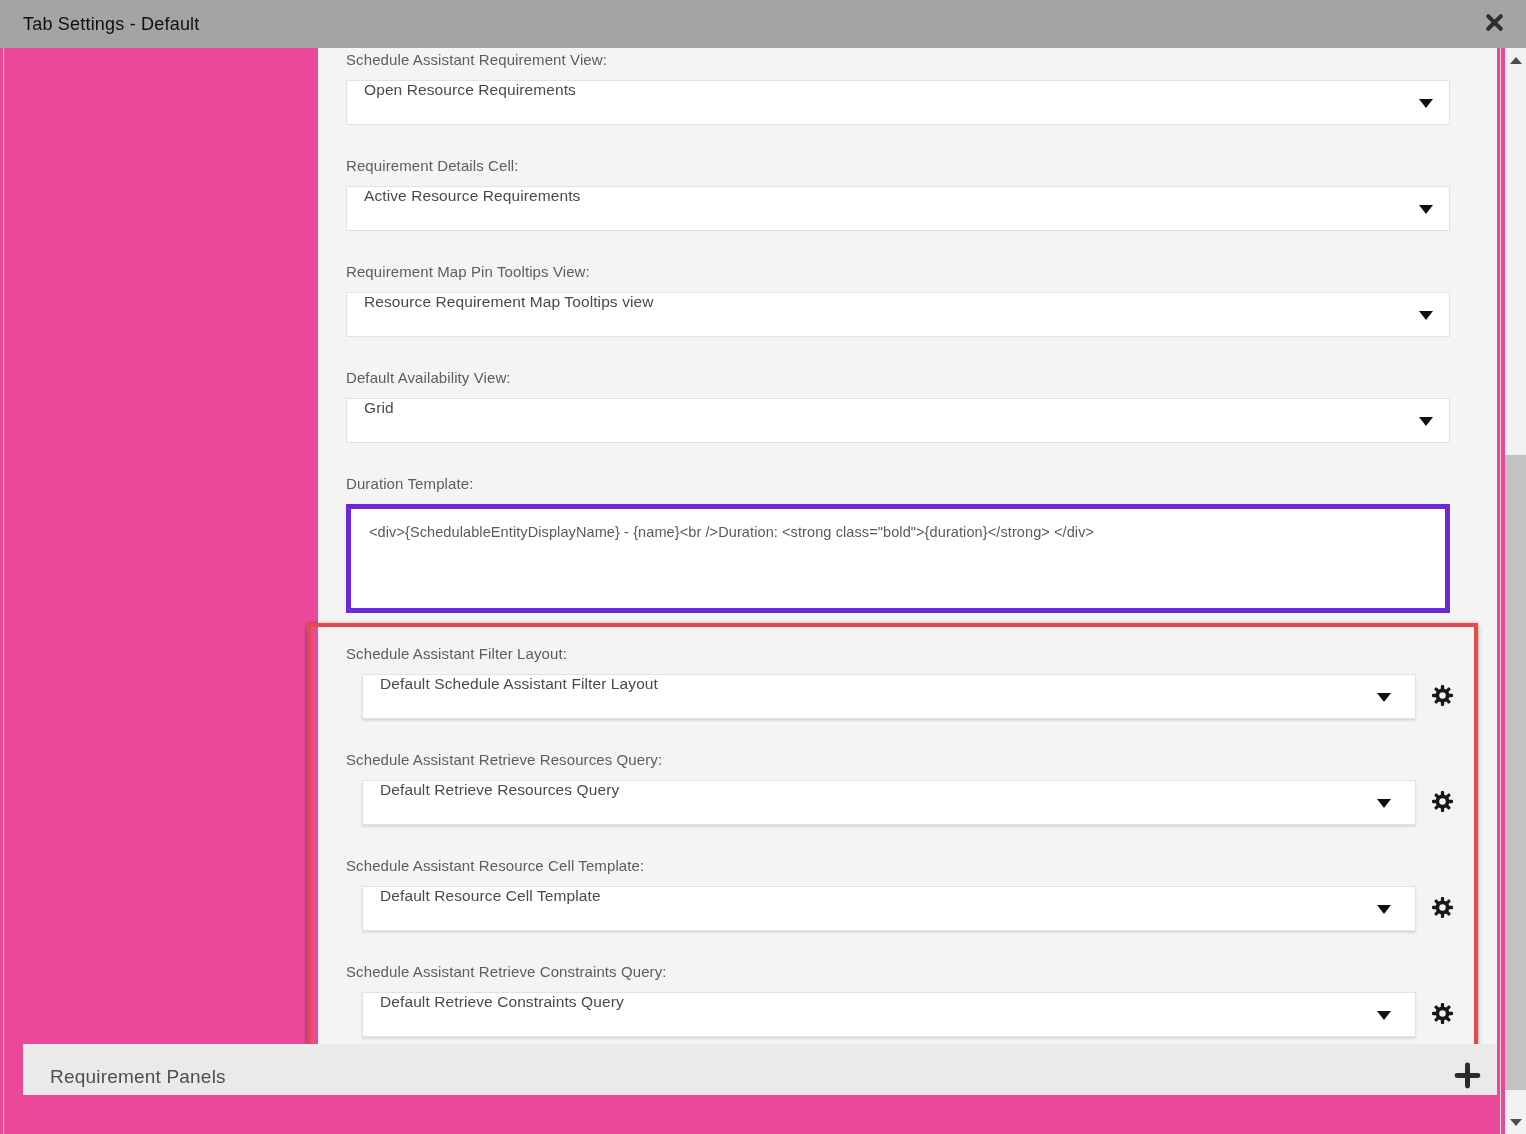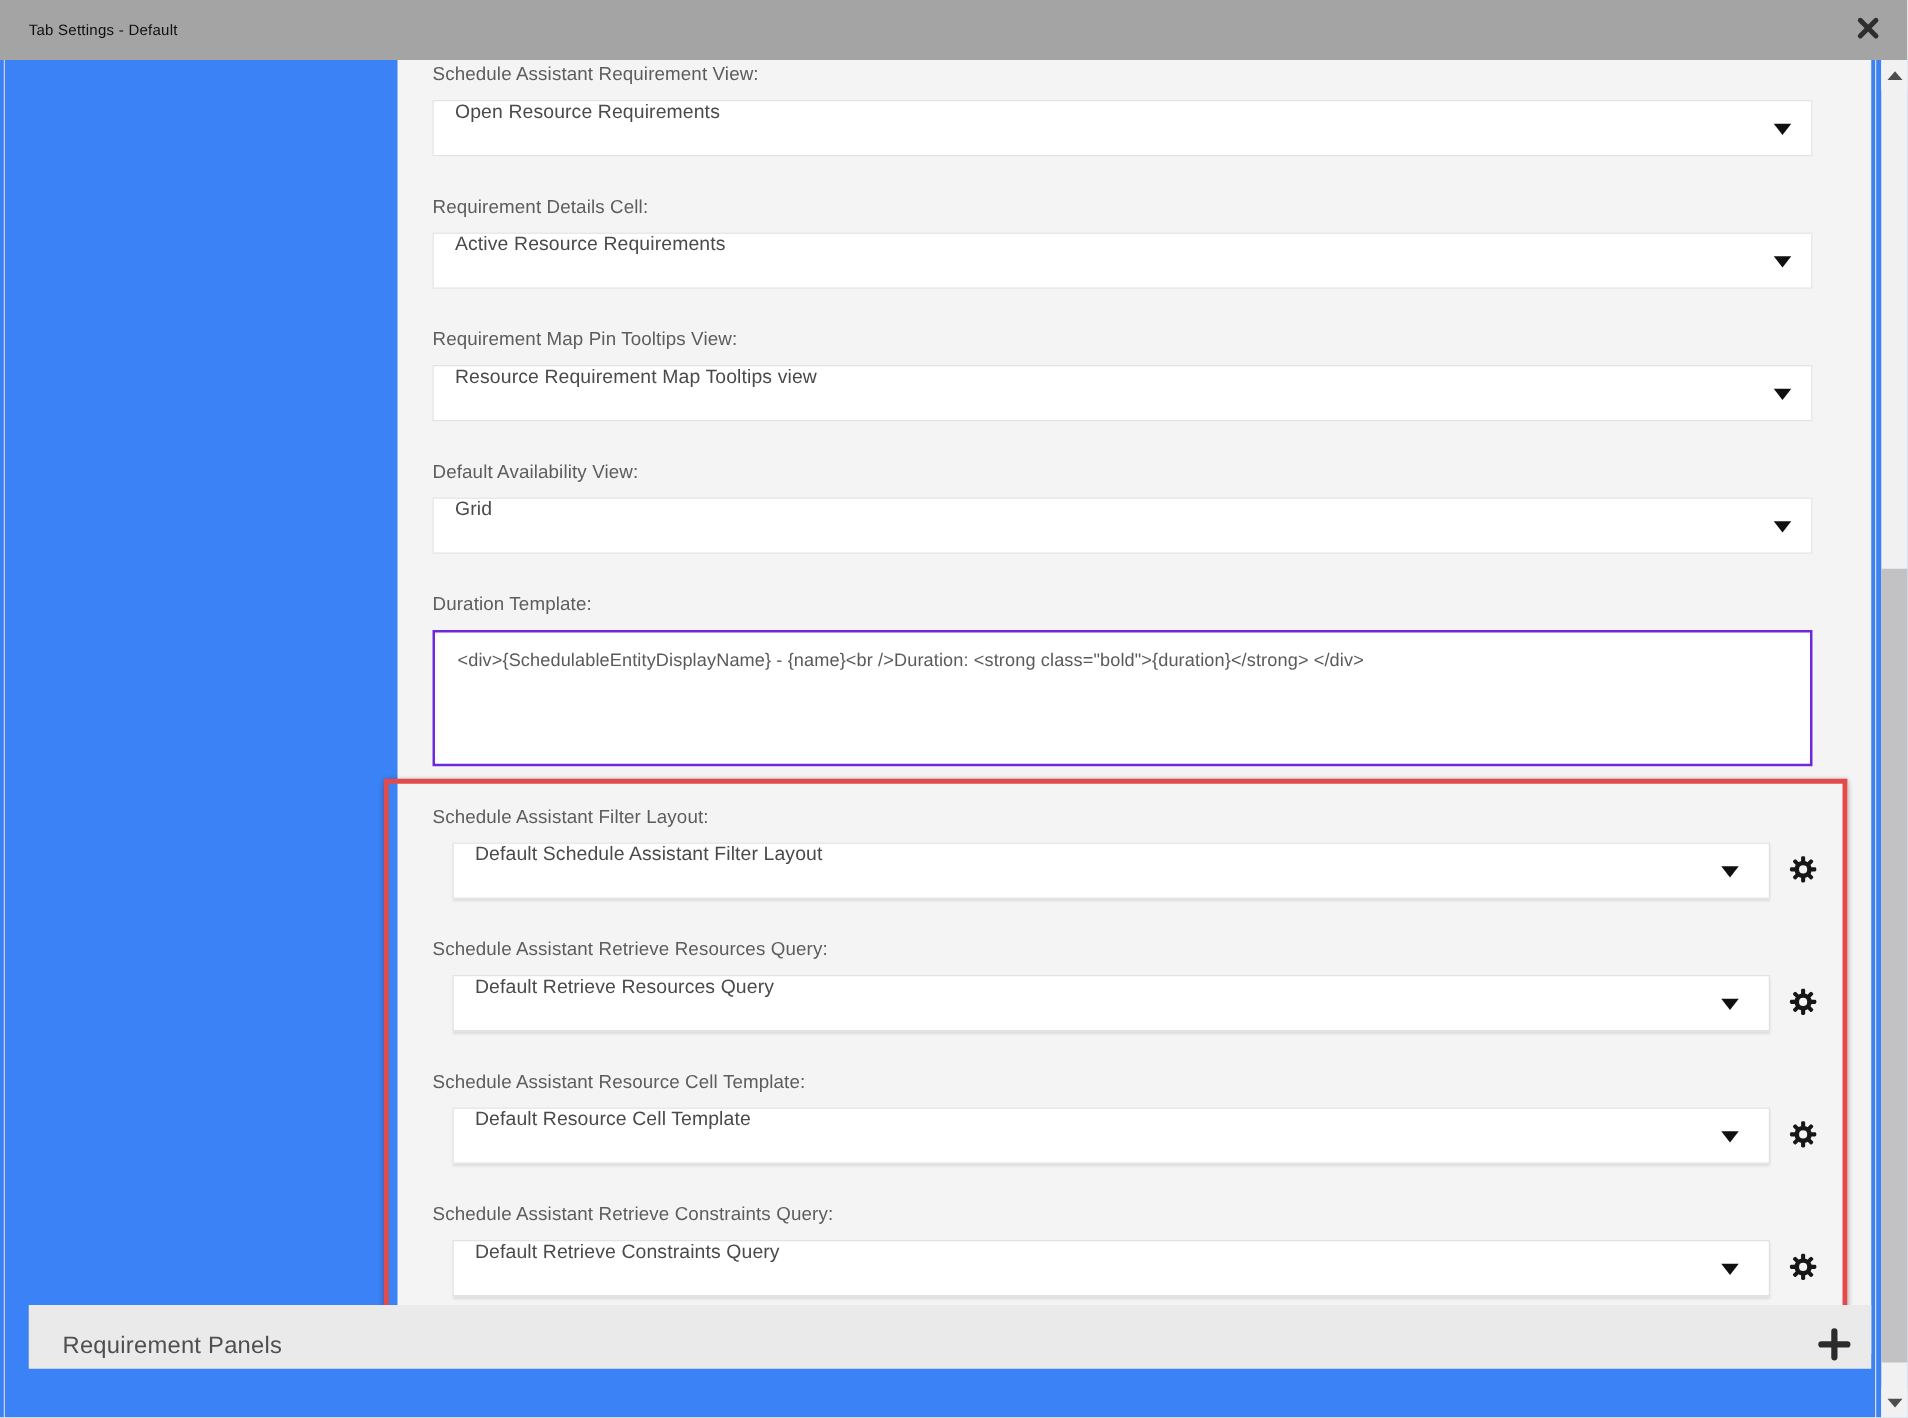--- a/index.html
+++ b/index.html
@@ -16,30 +16,30 @@
     position:relative;
   }
   
   .titlebar{
     position:absolute;left:0;top:0;width:1526px;height:48px;
     background:var(--titlebar-bg,#a4a4a4);
     display:flex;align-items:center;
     padding:0 18px 0 23px;
   }
   .titlebar .title{
-    font-size:12px;color:#0f0f0f;letter-spacing:.2px;
+    font-size:18px;color:#0f0f0f;letter-spacing:.2px;
   }
   .titlebar .close-btn{
     margin-left:auto;background:none;border:none;cursor:pointer;
     width:28px;height:28px;display:flex;align-items:center;justify-content:center;
   }
   
   .dialog-body{
     position:absolute;left:0;top:48px;width:1526px;height:1086px;
-    background:#3b82f6;
+    background:#ec4899;
   }
   .edge-left{position:absolute;left:3px;top:0;bottom:0;width:1px;background:#cfcfcf;}
   .edge-right{position:absolute;right:25px;top:0;bottom:0;width:1px;background:#dadada;}
   
   .form-panel{
     position:absolute;left:318px;top:0;width:1179px;height:1035px;
     background:var(--panel-bg,#f4f4f4);
     padding:2px 0 0 28px;
   }
   .field{margin-bottom:31px;}
@@ -56,21 +56,21 @@
   }
   .select-value{font-size:15.5px;color:#4a4a4a;letter-spacing:.1px;}
   .caret{
     position:absolute;right:16px;top:50%;margin-top:-4px;
     width:0;height:0;
     border-left:7px solid transparent;border-right:7px solid transparent;
     border-top:9px solid #101010;
   }
   .textarea-box{
     width:1104px;height:109px;background:#ffffff;
-    border:2px solid #6d28d9;
+    border:5px solid #6d28d9;
     padding:13px 18px;
     font-size:14.5px;color:#5a5a5a;letter-spacing:.1px;
     line-height:20px;cursor:text;white-space:pre-wrap;
   }
   
   .red-first{margin-top:19px;}
   .select-row{display:flex;align-items:center;padding-left:16px;}
   .selectbox.narrow{width:1054px;box-shadow:0 2px 2px rgba(0,0,0,.10);}
   .selectbox.narrow .caret{right:24px;}
   .gear-btn{

